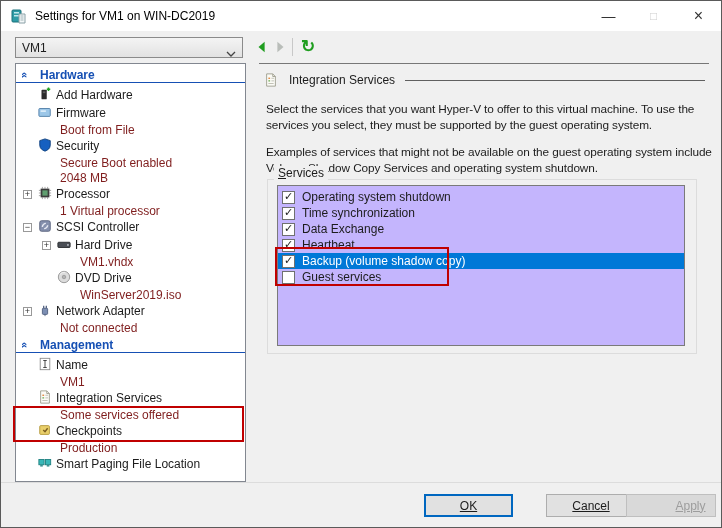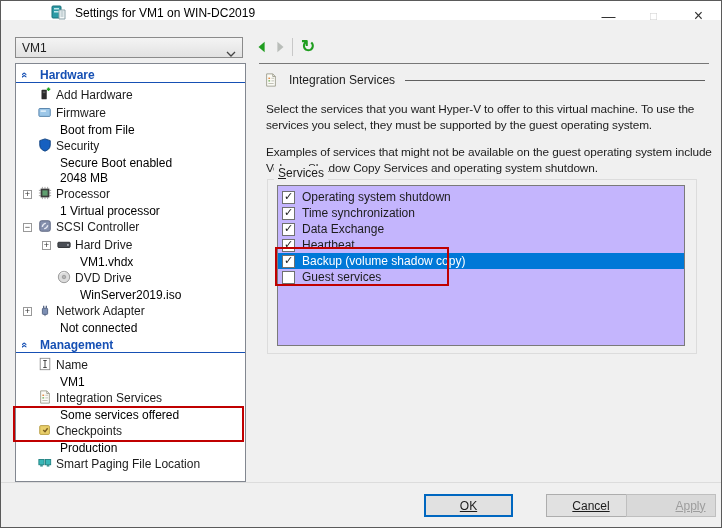--- a/index.html
+++ b/index.html
@@ -3,21 +3,21 @@
 <meta charset="utf-8">
 <style>
   * { margin:0; padding:0; box-sizing:border-box; }
   html,body { background:#ffffff; font-family:"Liberation Sans", sans-serif; }
   .window {
     position:relative; width:722px; height:528px;
     background:#f0f0f0; border:1px solid #5a5a5a; overflow:hidden;
     font-size:12px; color:#1c1c1c;
   }
   
-  .titlebar { position:absolute; left:0; top:0; width:100%; height:19px; background:#ffffff; display:flex; align-items:flex-end;padding-left:40px; }
+  .titlebar { position:absolute; left:0; top:0; width:100%; height:30px; background:#ffffff; display:flex; align-items:center; }
   .titlebar .app-icon { width:16px; height:16px; margin:0 8px 0 10px; flex:0 0 auto; }
   .titlebar .title { font-size:12px; color:#000; }
   .wincontrols { position:absolute; right:0; top:0; height:30px; display:flex; }
   .wbtn { width:45px; height:30px; display:flex; align-items:center; justify-content:center; font-size:14px; color:#333; cursor:default; }
   .wbtn.max { color:#cfcfcf; font-size:12px; }
   .wbtn.close { font-size:16px; }
   
   .toolbar { position:absolute; left:0; top:30px; width:100%; height:32px; background:#f0f0f0; }
   .combo {
     position:absolute; left:14px; top:6px; width:228px; height:21px;
@@ -41,21 +41,21 @@
   .node { display:flex; align-items:center; height:18px; }
   .node .expander {
     width:9px; height:9px; border:1px solid #999; background:#fff;
     font-size:9px; line-height:7px; text-align:center; color:#333; margin:0 0 0 2px; flex:0 0 auto;
   }
   .node .expslot { width:13px; flex:0 0 auto; display:flex; align-items:center; }
   .node .tree-icon { width:14px; height:16px; margin:0 4px; flex:0 0 auto; }
   .node .tree-icon svg { width:14px; height:14px; display:block; }
   .lvl1 { padding-left:5px; }
   .lvl2 { padding-left:24px; }
-  .subnode { height:15px; color:#000000; display:flex; align-items:center; }
+  .subnode { height:15px; color:#7f1d1d; display:flex; align-items:center; }
   .sub1 { padding-left:44px; }
   .sub2 { padding-left:64px; }
   .mgmt-gap { height:2px; }
   
   .rightpanel { position:absolute; left:258px; top:62px; width:450px; height:419px; border-top:1px solid #777; }
   .rp-head { display:flex; align-items:center; margin:8px 2px 0 5px; }
   .rp-head .rp-icon { width:14px; height:16px; margin-right:11px; }
   .rp-head .rp-line { flex:1; border-top:1px solid #606060; margin-left:10px; margin-right:2px; }
   .rp-text { margin:13px 0 0 7px; width:447px; line-height:16px; font-size:11.8px; letter-spacing:-0.1px; color:#1c1c1c; }
   .rp-text.second { margin-top:11px; }

